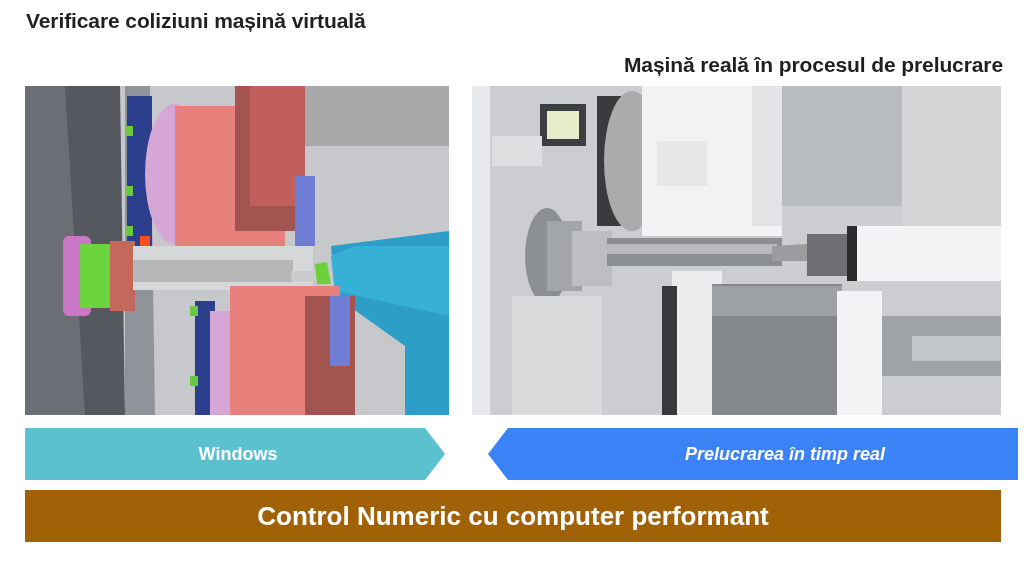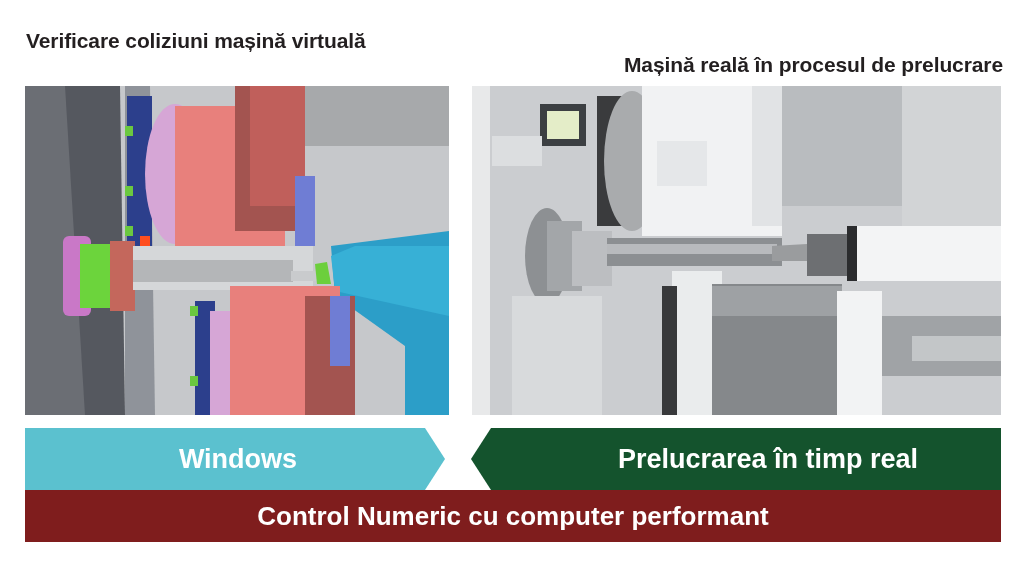--- a/index.html
+++ b/index.html
@@ -1,33 +1,33 @@
 <!DOCTYPE html>
 <html><head>
 <meta charset="utf-8">
 <style>
   html, body { margin: 0; padding: 0; background: #ffffff; }
   body { width: 1024px; height: 562px; position: relative; overflow: hidden;
          font-family: "Liberation Sans", sans-serif; }
   .caption { position: absolute; color: #231f20; font-weight: bold; font-size: 21px; line-height: 25px; letter-spacing: -0.1px; }
-  #cap-left { left: 26px; top: 28px; width: 440px; }
+  #cap-left { left: 26px; top: 8px; width: 440px; }
   #cap-right { left: 473px; top: 52px; width: 530px; text-align: right; }
   .photo { position: absolute; overflow: hidden; }
   #photo-left { left: 25px; top: 86px; width: 424px; height: 329px; background: #b9bcc0; }
   #photo-right { left: 472px; top: 86px; width: 529px; height: 329px; background: #c9cccf; }
   .photo svg { display: block; width: 100%; height: 100%; }
-  .arrow { position: absolute; top: 428px; height: 62px; display: flex; align-items: center; justify-content: center;
-           color: #ffffff; font-weight: bold; font-size: 27px; }
+  .arrow { position: absolute; top: 428px; height: 52px; display: flex; align-items: center; justify-content: center;
+           color: #ffffff; font-weight: bold; font-size: 18px; }
   #arrow-left { left: 25px; width: 420px; background: #5bc1cf;
                 clip-path: polygon(0 0, 400px 0, 420px 50%, 400px 100%, 0 100%); }
   #arrow-left span { margin-right: 0px; position: relative; left: 3px; }
-  #arrow-right { left: 471px; width: 530px; background: #14532d;
-                 clip-path: polygon(20px 0, 100% 0, 100% 100%, 20px 100%, 0 50%); }
+  #arrow-right { left: 488px; width: 530px; background: #3b82f6;
+                 clip-path: polygon(20px 0, 100% 0, 100% 100%, 20px 100%, 0 50%); font-style: italic; }
   #arrow-right span { position: relative; left: 32px; }
-  #bar-bottom { position: absolute; left: 25px; top: 490px; width: 976px; height: 52px; background: #7f1d1d;
+  #bar-bottom { position: absolute; left: 25px; top: 490px; width: 976px; height: 52px; background: #a16207;
                 display: flex; align-items: center; justify-content: center; color: #ffffff; font-weight: bold; font-size: 26px; }
 </style>
 </head>
 <body>
 
 <div id="cap-left" class="caption">
   <div>Verificare coliziuni mașină virtuală</div>
 </div>
 <div id="cap-right" class="caption">Mașină reală în procesul de prelucrare</div>
 

